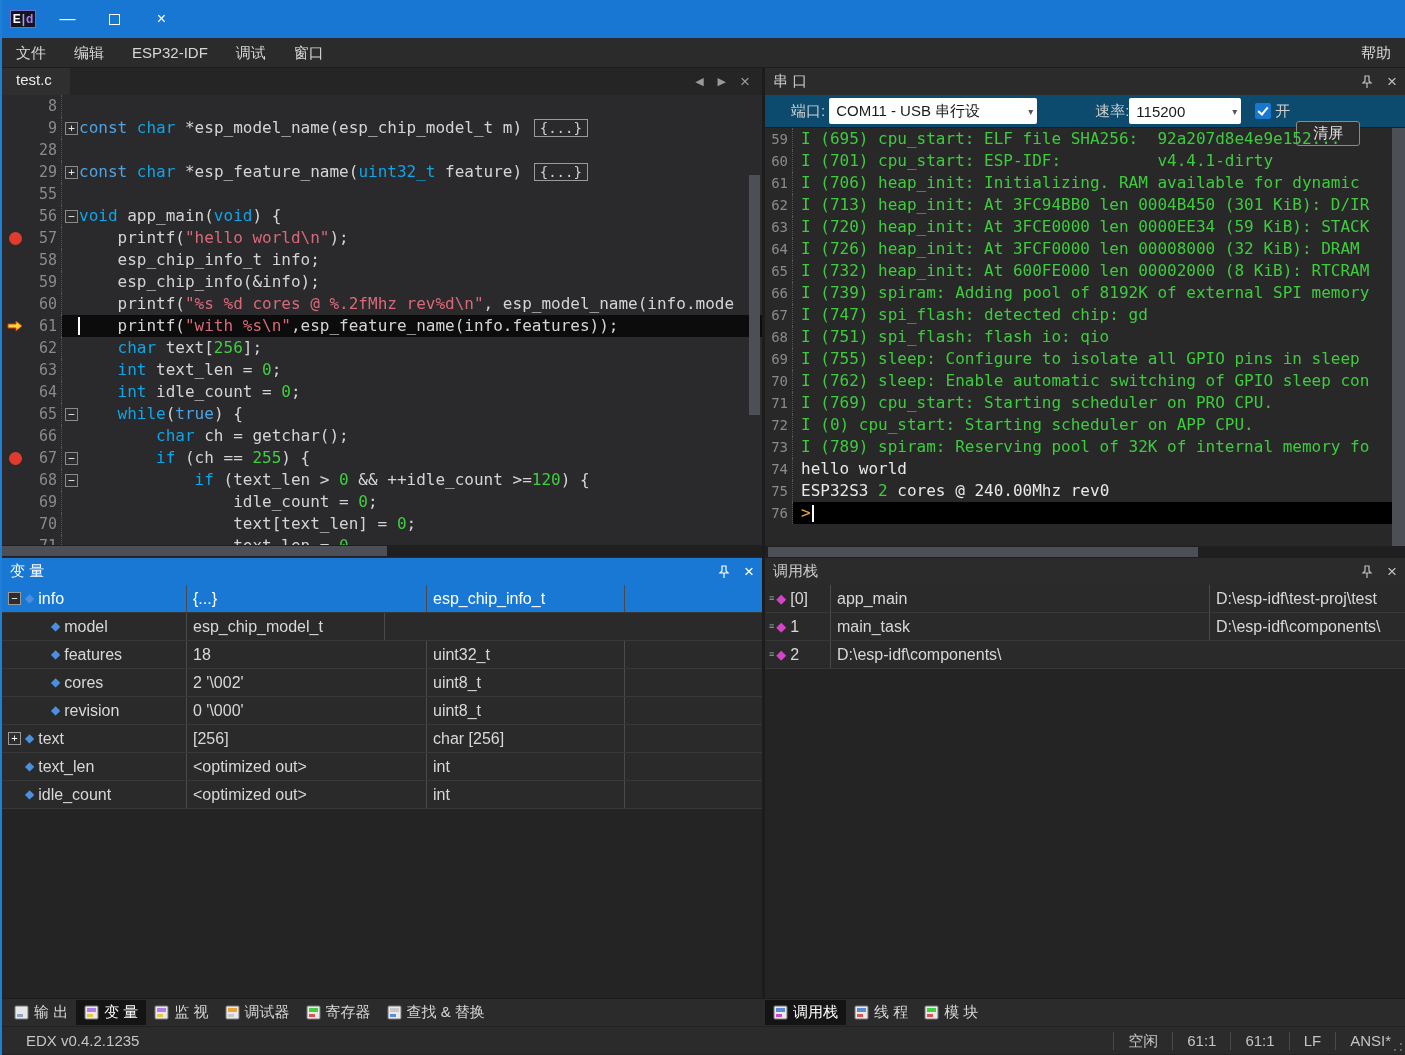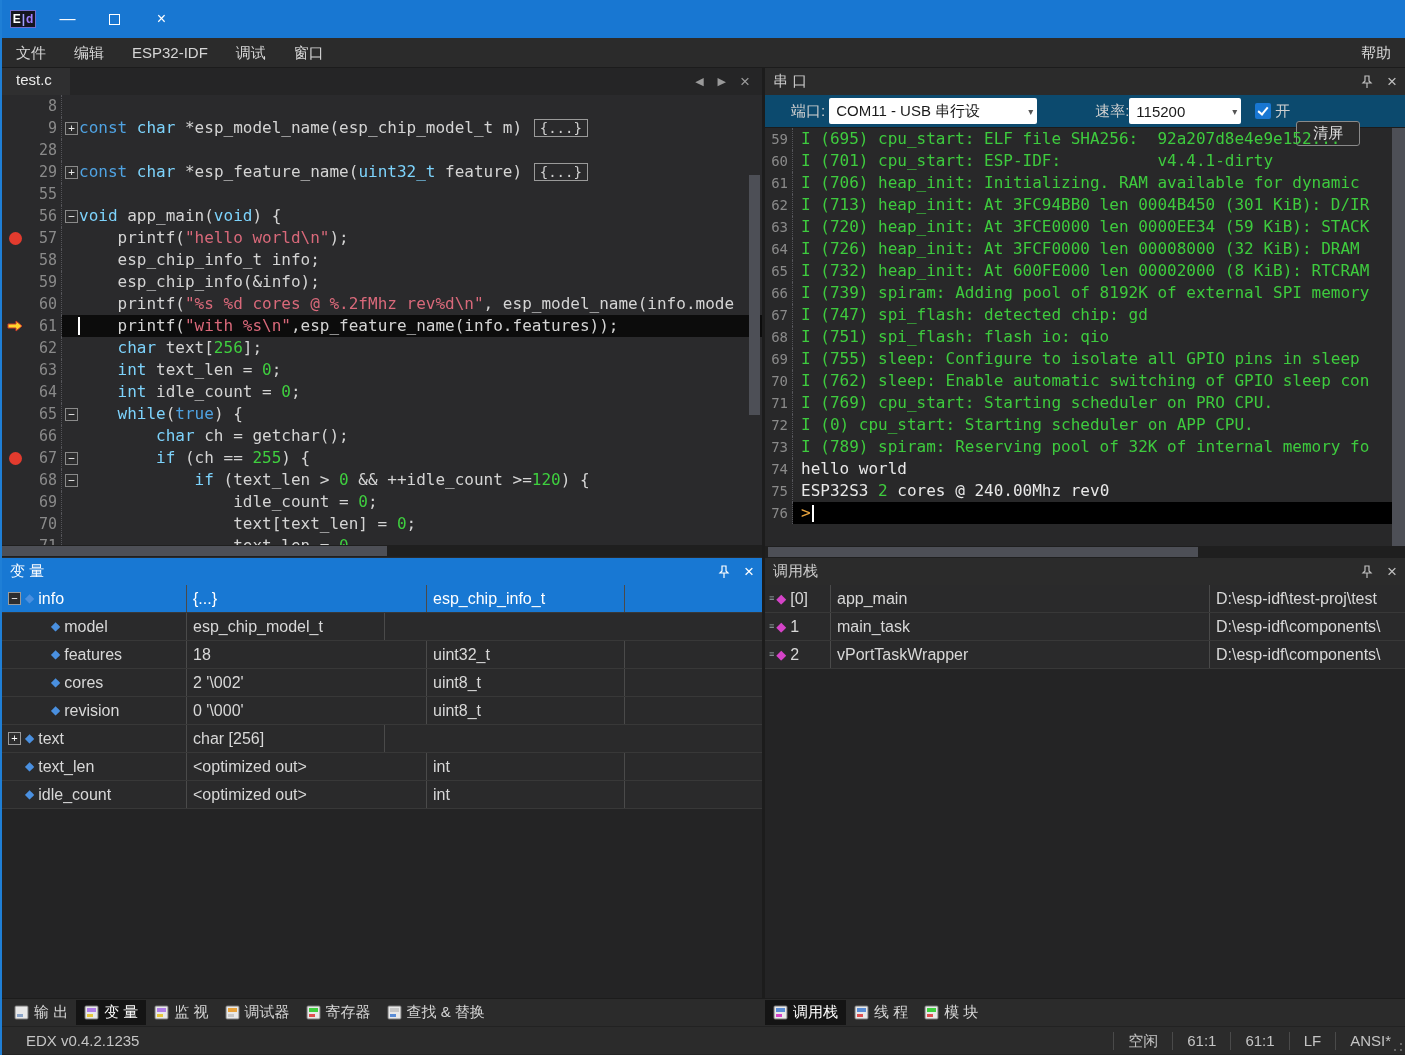--- a/index.html
+++ b/index.html
@@ -41,21 +41,21 @@
   .code-line { display:flex; height:22px; line-height:22px; font-family:"DejaVu Sans Mono", monospace; font-size:16px; }
   .g-margin { width:26px; flex:none; display:flex; align-items:center; justify-content:center; }
   .g-num { width:34px; flex:none; text-align:right; color:#8a8a8a; font-size:15px; padding-right:4px;
            border-right:1px dotted #55555a; }
   .line-body { flex:1; display:flex; align-items:center; position:relative; padding-left:2px; overflow:hidden; }
   .code-line.current .line-body { background:#0c0c0c; }
   .fold-col { width:15px; flex:none; display:flex; align-items:center; justify-content:center; }
   .fold-box { width:13px; height:13px; border:1px solid #8a8a8a; background:#2d2d2e; color:#e8e8e8;
               font-size:11px; line-height:11px; text-align:center; }
   .code-text { white-space:pre; color:#d4d4d4; }
-  .c-kw { color:#4fa3e3; } .c-kw2 { color:#7dd3fc; } .c-str { color:#d9697a; } .c-num { color:#3fcf3f; }
+  .c-kw { color:#4fa3e3; } .c-kw2 { color:#0ea5e9; } .c-str { color:#d9697a; } .c-num { color:#3fcf3f; }
   .fold-pill { border:1px solid #9a9a9a; color:#cfcfcf; padding:0 5px; margin-left:2px; font-size:14px; }
   .bp-dot { width:13px; height:13px; border-radius:50%; background:#e23b2e; }
   .cursor-bar { position:absolute; left:16px; top:2px; width:2px; height:18px; background:#fff; }
   .vscroll { position:absolute; top:80px; right:2px; width:11px; height:240px; background:#4d4f56; }
   .hscroll { height:12px; background:#1f1f1f; position:relative; }
   .hscroll .thumb { position:absolute; top:1px; height:10px; background:#4d4f56; }
 
   
   .panel-title { height:27px; background:#2b2b2b; color:#cccccc; font-size:15px; display:flex;
                  align-items:center; padding:0 8px; }
@@ -507,20 +507,21 @@
     <span class="cell v-rest"></span>
           </div>
           <div class="grid-row">
     <span class="cell v-name"><span style="width:22px;flex:none"></span><span class="exp-spacer"></span><span class="dia-blue">◆</span><span>revision</span></span>
     <span class="cell v-val">0 '\000'</span>
     <span class="cell v-type">uint8_t</span>
     <span class="cell v-rest"></span>
           </div>
           <div class="grid-row">
     <span class="cell v-name"><span class="exp-box">+</span><span class="dia-blue">◆</span><span>text</span></span>
+    <span class="cell v-val">[256]</span>
     <span class="cell v-type">char [256]</span>
     <span class="cell v-rest"></span>
           </div>
           <div class="grid-row">
     <span class="cell v-name"><span class="exp-spacer"></span><span class="dia-blue">◆</span><span>text_len</span></span>
     <span class="cell v-val">&lt;optimized out&gt;</span>
     <span class="cell v-type">int</span>
     <span class="cell v-rest"></span>
           </div>
           <div class="grid-row">
@@ -552,21 +553,20 @@
     <span class="cell s-func">app_main</span>
     <span class="cell s-path">D:\esp-idf\test-proj\test</span>
           </div>
           <div class="grid-row">
     <span class="cell s-idx"><span class="dia-pre">≡</span><span class="dia-mag">◆</span><span>1</span></span>
     <span class="cell s-func">main_task</span>
     <span class="cell s-path">D:\esp-idf\components\</span>
           </div>
           <div class="grid-row">
     <span class="cell s-idx"><span class="dia-pre">≡</span><span class="dia-mag">◆</span><span>2</span></span>
-    <span class="cell s-func">vPortTaskWrapper</span>
     <span class="cell s-path">D:\esp-idf\components\</span>
           </div>
         </div>
       <div class="panel-fill"></div>
     </div>
   </div>
 
   <div class="tabbars">
     <div class="tabbar-left" id="tabs-left">
         <div class="btab">

